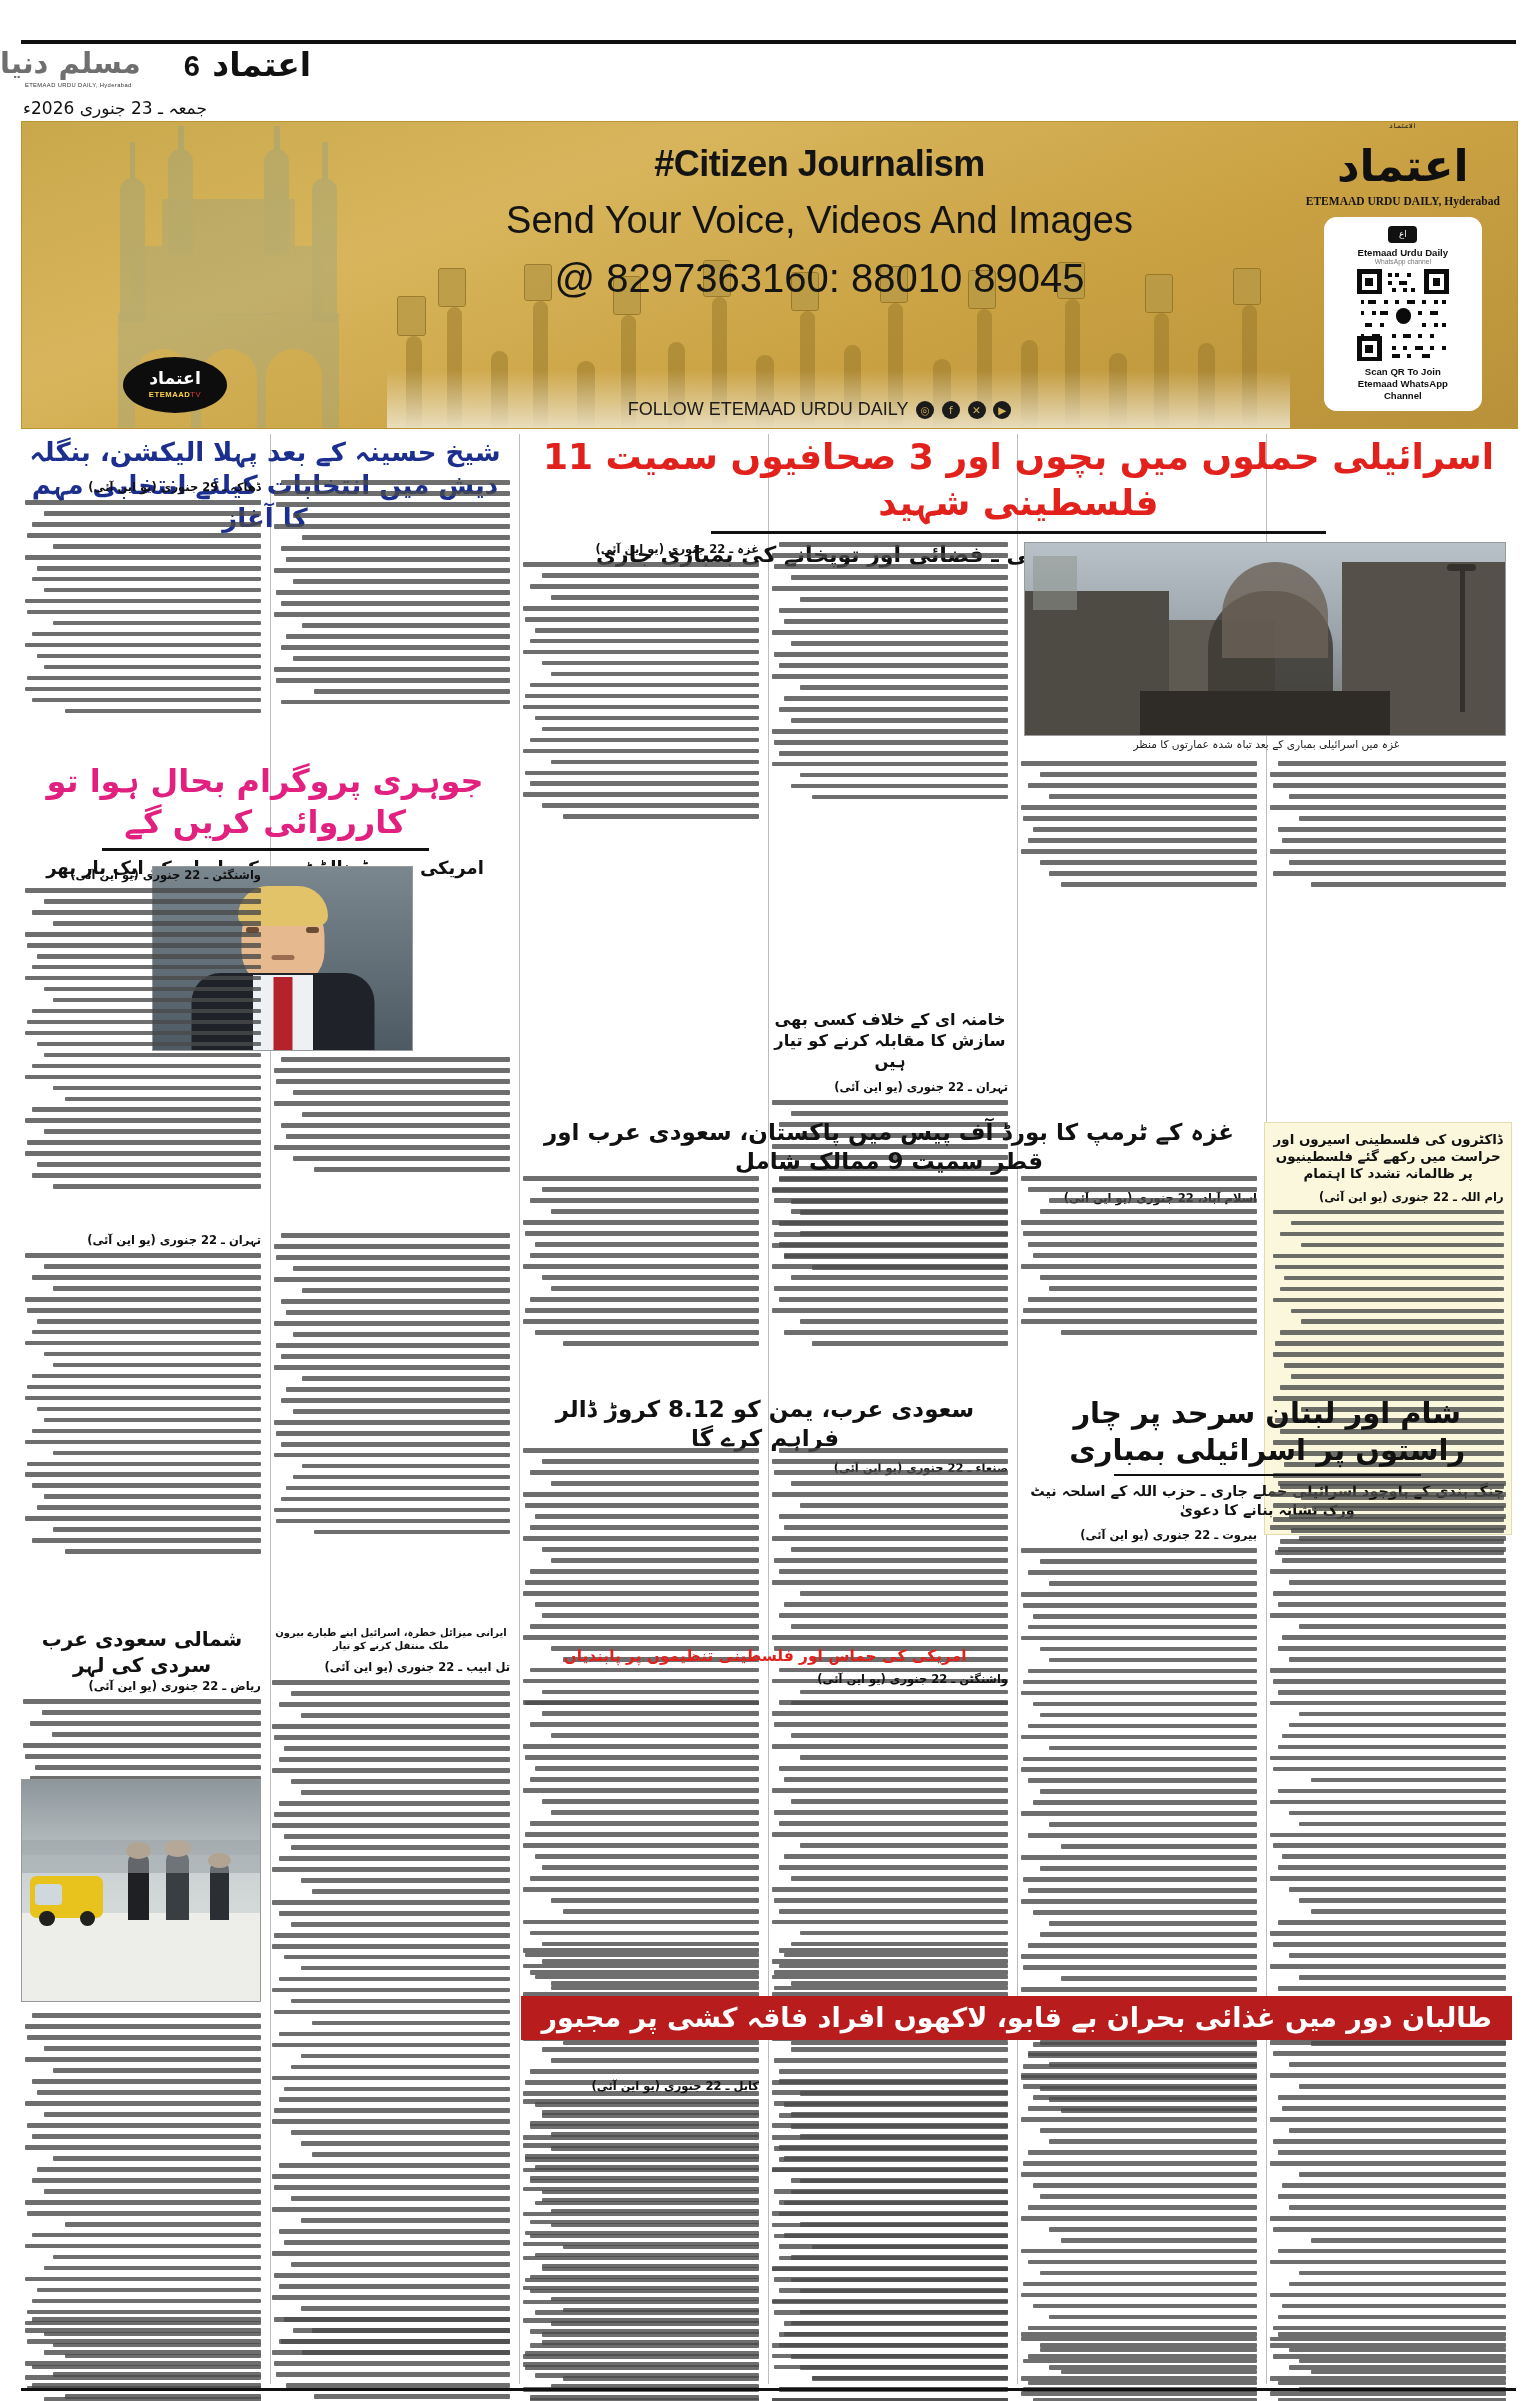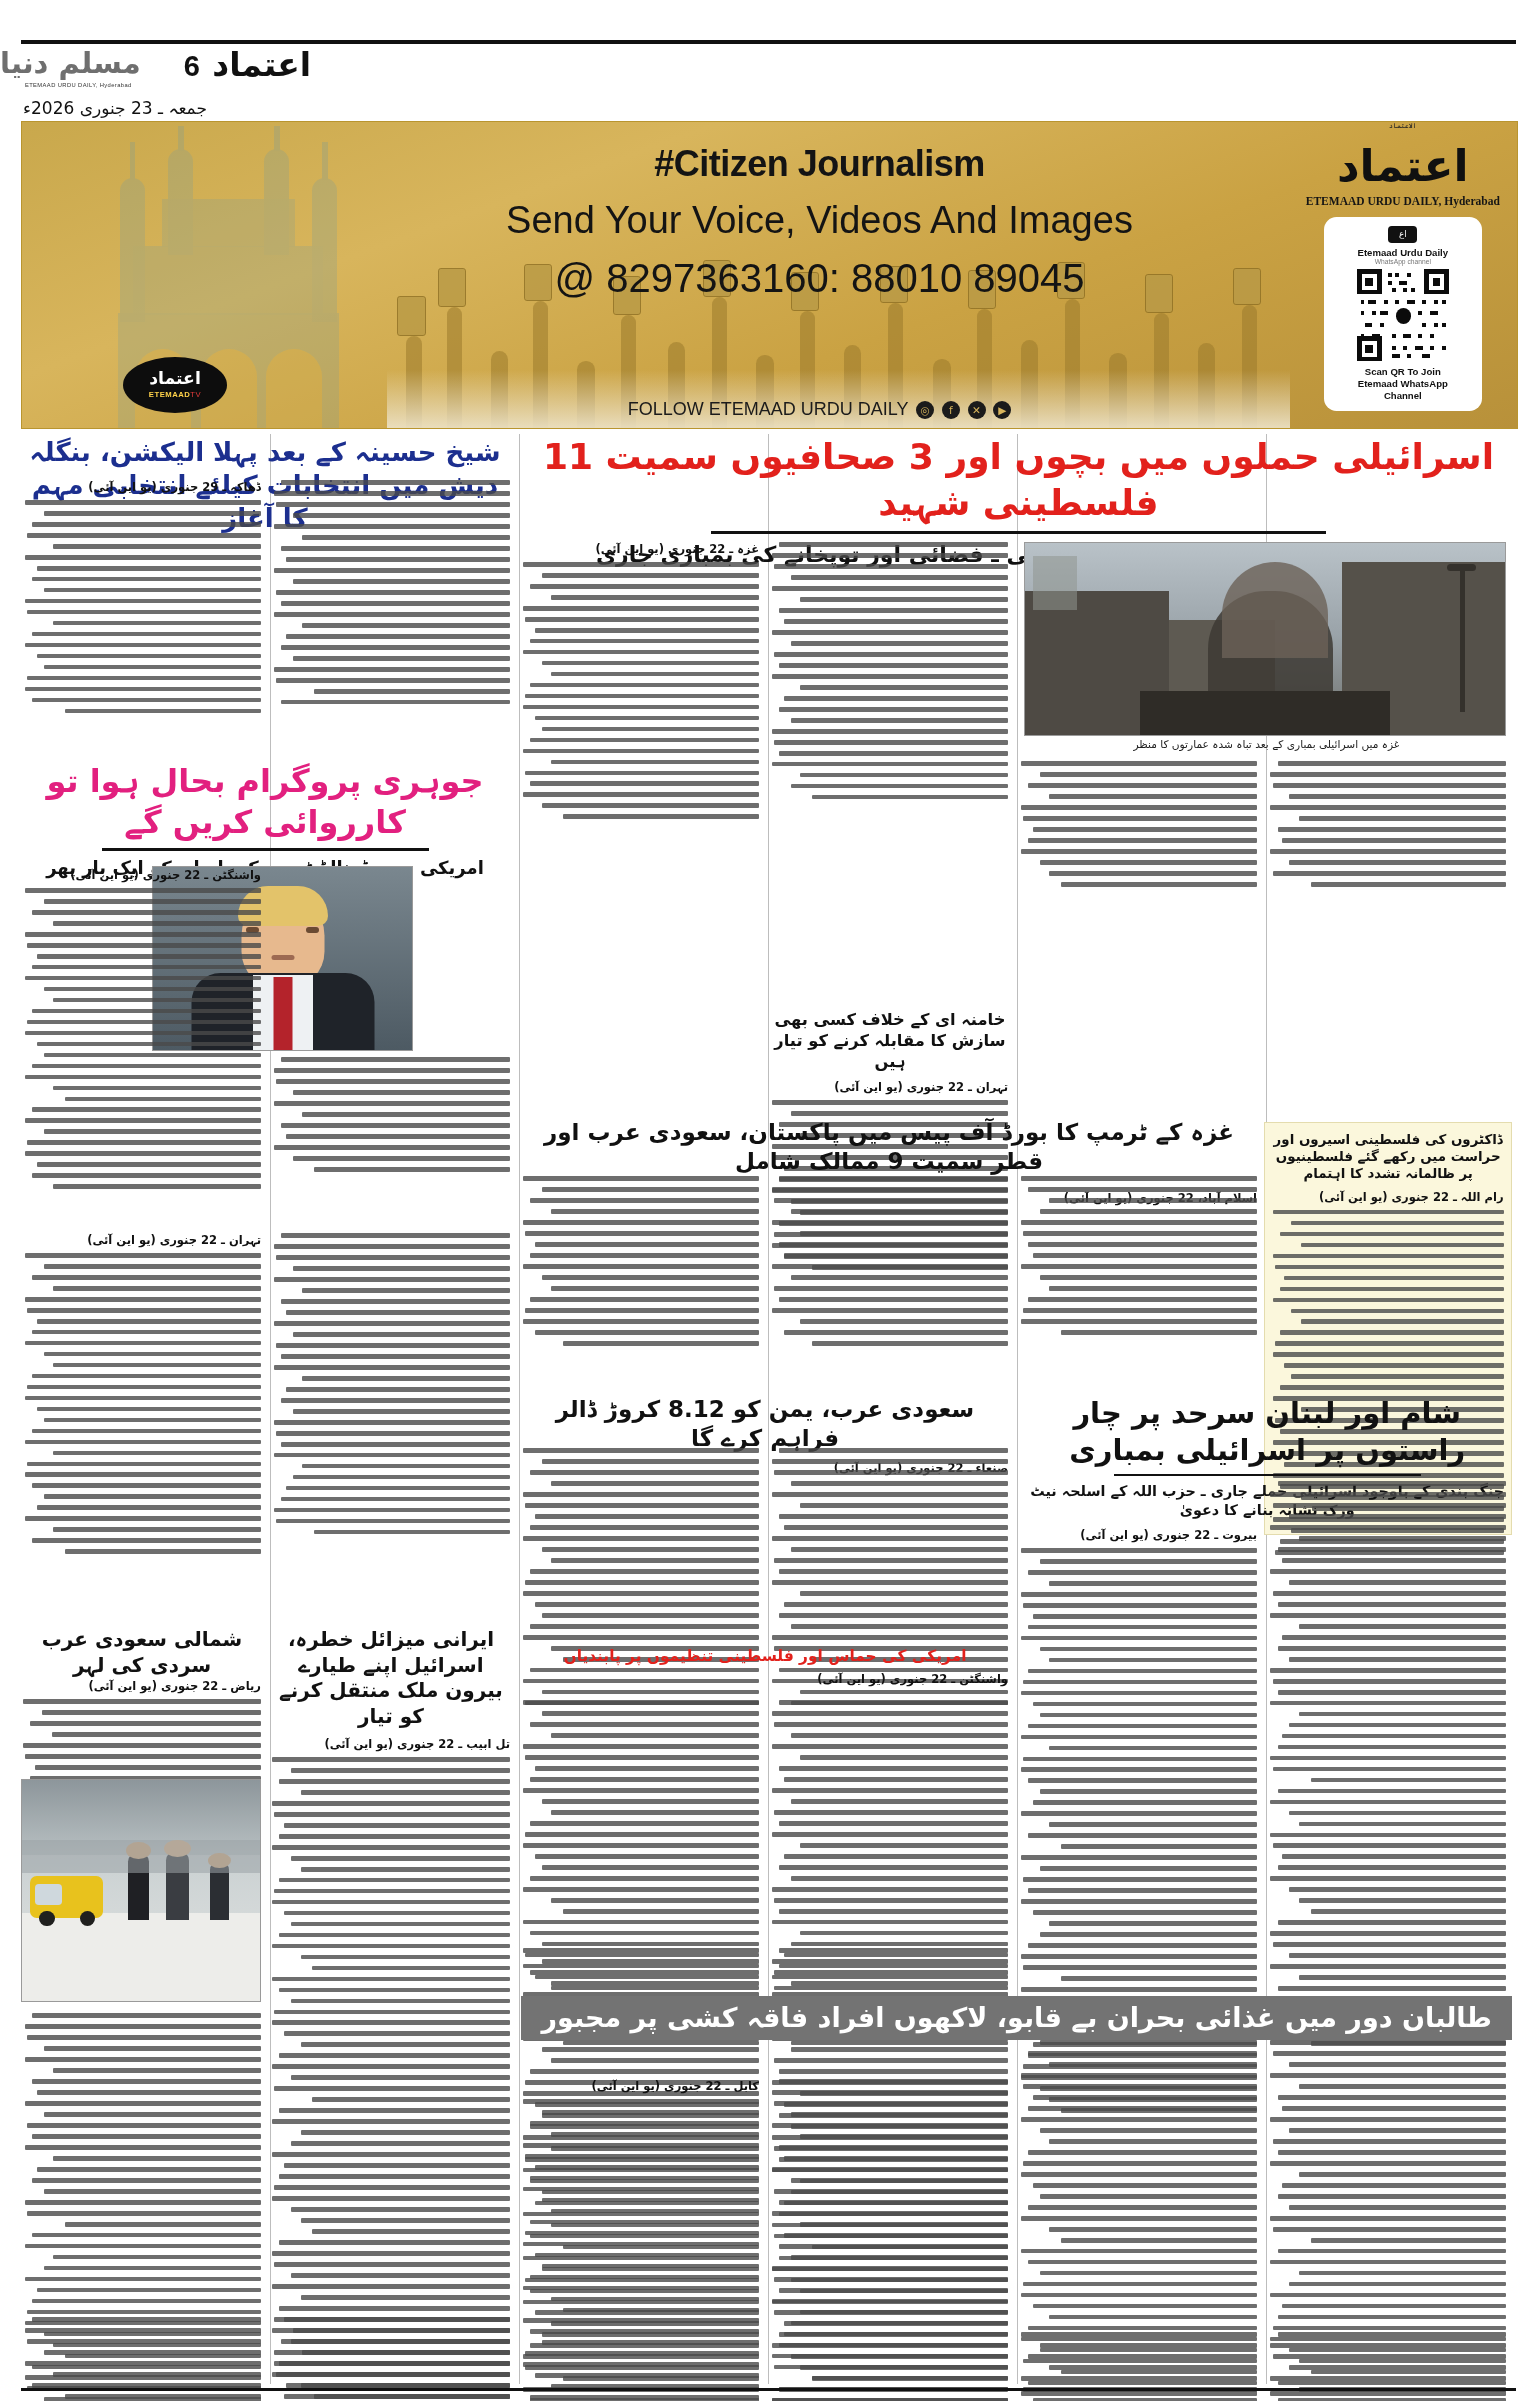--- a/index.html
+++ b/index.html
@@ -79,21 +79,21 @@
          margin-top:4.8px;line-height:1.25;}
 
   
   .body{position:absolute;left:21px;top:434px;width:1495px;height:1950px;direction:rtl;}
   .vline{position:absolute;top:0;bottom:0;width:1px;background:#bdbdbd;}
 
   
   .hl{direction:rtl;text-align:center;font-family:"DejaVu Sans",sans-serif;font-weight:700;
       line-height:1.28;}
   .hl-red{color:#e2211c;} .hl-blue{color:#1c2f8f;} .hl-mag{color:#e2207f;} .hl-blk{color:#111;}
-  .hl-grey{color:#fff;background:#737373;padding:4.8px 7.7px;}
+  .hl-grey{color:#fff;background:#b91c1c;padding:4.8px 7.7px;}
   .subhl{direction:rtl;text-align:center;font-family:"DejaVu Sans",sans-serif;font-weight:700;
          font-size:16.3px;line-height:1.35;color:#111;}
   .hrule{height:2.9px;background:#111;margin:4.8px auto 5.8px;}
 
   
   .txt{direction:rtl;}
   .ln{height:4.8px;background:#4a4a4a;opacity:.80;border-radius:1px;margin-bottom:6.2px;}
   .ln.s1{width:100%} .ln.s2{width:97%} .ln.s3{width:92%} .ln.s4{width:99%}
   .ln.s5{width:88%} .ln.s6{width:95%} .ln.s7{width:83%}
   .dateline{direction:rtl;font-family:"DejaVu Sans",sans-serif;font-size:11.5px;font-weight:700;
@@ -930,21 +930,21 @@
         <div class="ln s4"></div>
         <div class="ln s6"></div>
         <div class="ln s2"></div>
       <div class="ln s1"></div>
         <div class="ln s3"></div>
         <div class="ln s5"></div>
         <div class="ln s7"></div>
     </div>
 
     <div style="position:absolute;right:1006px;top:1193px;width:238px;">
-      <div class="hl hl-blk" style="font-size:20px;">ایرانی میزائل خطرہ، اسرائیل اپنے طیارے بیرون ملک منتقل کرنے کو تیار</div>
+      <div class="hl hl-blk" style="font-size:10px;">ایرانی میزائل خطرہ، اسرائیل اپنے طیارے بیرون ملک منتقل کرنے کو تیار</div>
       <div class="dateline" style="margin-top:7.7px;">تل ابیب ـ 22 جنوری (یو این آئی)</div>
       <div class="ln s1"></div>
         <div class="ln s3"></div>
         <div class="ln s2"></div>
         <div class="ln s5"></div>
       <div class="ln s1"></div>
         <div class="ln s4"></div>
         <div class="ln s6"></div>
         <div class="ln s2"></div>
       <div class="ln s1"></div>

